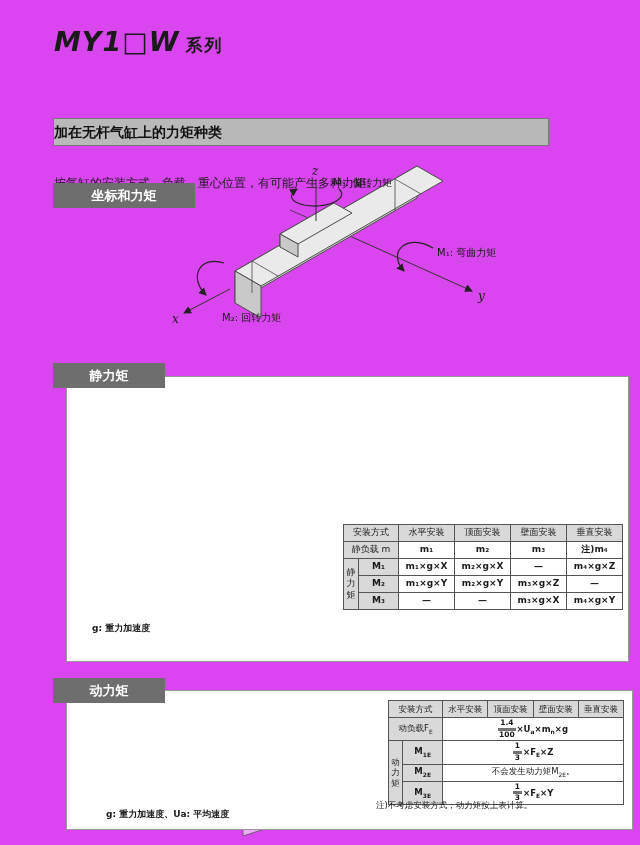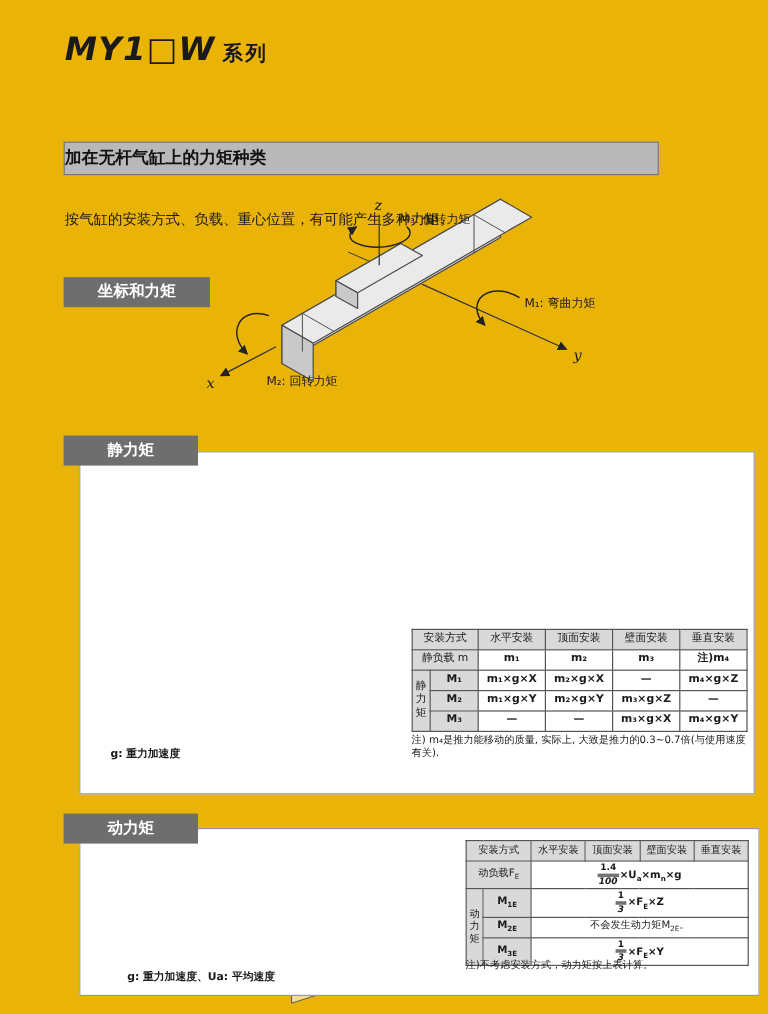--- a/index.html
+++ b/index.html
@@ -1,55 +1,55 @@
 <!DOCTYPE html>
 <html><head>
 <meta charset="utf-8">
 <style>
   html,body{margin:0;padding:0;background:#fff;}
-  .page{position:relative;width:640px;height:845px;background:#eab308;overflow:hidden;
+  .page{position:relative;width:640px;height:845px;background:#d946ef;overflow:hidden;
         font-family:"DejaVu Sans",sans-serif;color:#1a1a1a;}
   .abs{position:absolute;}
   
   .title{left:54px;top:26px;font-size:27px;font-weight:bold;font-style:italic;letter-spacing:1px;}
   .title .series{font-size:17px;font-style:normal;font-weight:600;margin-left:6px;letter-spacing:2px;}
   
   .banner{left:53px;top:118px;width:494px;height:26px;background:#b9b9b9;border:1px solid #777;
           line-height:26px;font-size:14px;font-weight:bold;color:#111;}
   .intro{left:54px;top:140px;font-size:12px;margin-top:35px;}
   
   .seclabel{background:#6e6e6e;color:#fff;font-size:13px;font-weight:bold;text-align:center;
             height:25px;line-height:25px;z-index:3;}
-  #lbl-coords{left:53px;top:183px;width:122px;margin-top:48px;}
+  #lbl-coords{left:53px;top:183px;width:142px;}
   #lbl-static{left:53px;top:363px;width:112px;}
   #lbl-dyn{left:53px;top:678px;width:112px;}
   
   .secbox{border:1px solid #999;background:#fff;z-index:1;}
   #box-static{left:66px;top:376px;width:561px;height:284px;}
   #box-dyn{left:66px;top:690px;width:565px;height:138px;}
   
   table.tb{border-collapse:collapse;table-layout:fixed;z-index:2;background:#fff;}
   .tb td{border:1px solid #555;text-align:center;vertical-align:middle;padding:1px 2px;
          font-size:9px;line-height:1.25;height:14px;overflow:hidden;}
   .tb .hd{background:#d9d9d9;}
   .tb .bold{font-weight:bold;}
   .tb .grp{width:14px;padding:2px 1px;word-break:break-all;line-height:1.25;font-size:9px;}
   #tb-static{left:343px;top:524px;width:280px;}
   #tb-dyn{left:388px;top:700px;width:236px;}
   #tb-dyn td{font-size:8.5px;}
   .note{font-size:8.5px;line-height:1.35;z-index:2;}
   #note-static{left:343px;top:612px;width:284px;}
-  #note-dyn{left:388px;top:800px;width:242px;}
+  #note-dyn{left:376px;top:800px;width:242px;}
   .gnote{font-size:9px;font-weight:bold;z-index:2;}
   #gnote-static{left:92px;top:622px;}
   #gnote-dyn{left:106px;top:808px;}
   sub{font-size:70%;}
   .frac{display:inline-block;vertical-align:middle;text-align:center;font-size:7.5px;margin-right:1px;}
   .frac .fnum{display:block;border-bottom:3px solid #737373;padding:0 2px;line-height:1.15;}
-  .frac .fden{display:block;line-height:1.15;font-style:italic;}
+  .frac .fden{display:block;line-height:1.15;}
   
   svg{overflow:visible;}
   svg text{font-family:"DejaVu Sans",sans-serif;fill:#1a1a1a;}
   .dtitle{font-size:11px;font-weight:bold;}
   .mlab{font-size:8px;}
   .biglab{font-size:10px;}
   .axlab{font-size:12px;font-style:italic;font-family:"DejaVu Serif",serif;}
   .dimlab{font-size:8px;}
   .wlab{font-size:8.5px;font-weight:bold;}
   .f0{fill:#eaeaea;stroke:#4a4a4a;stroke-width:1;stroke-linejoin:round;}
@@ -251,21 +251,20 @@
     </tr>
     <tr>
       <td class="hd bold">M₃</td>
       <td class="bold">—</td>
       <td class="bold">—</td>
       <td class="bold">m₃×g×X</td>
       <td class="bold">m₄×g×Y</td>
     </tr>
   </tbody>
     </table>
-  <div class="abs note" id="note-static">注) m₄是推力能移动的质量, 实际上, 大致是推力的0.3~0.7倍(与使用速度有关).</div>
 
   <div class="abs seclabel" id="lbl-dyn">动力矩</div>
   <div class="abs secbox" id="box-dyn"></div>
 
   <svg class="abs" style="left:70px;top:694px" width="175" height="135">
     <use href="#hbar" transform="translate(22,92) scale(0.5)"></use>
     <line class="axis" x1="64" y1="55" x2="64" y2="12"></line>
     <path class="arc" d="M 52,24 C 36,18 34,34 48,38" marker-end="url(#ah)"></path>
     <text class="mlab" x="40" y="12">M₁</text>
     <text class="dimlab" x="69" y="41">Z</text>

